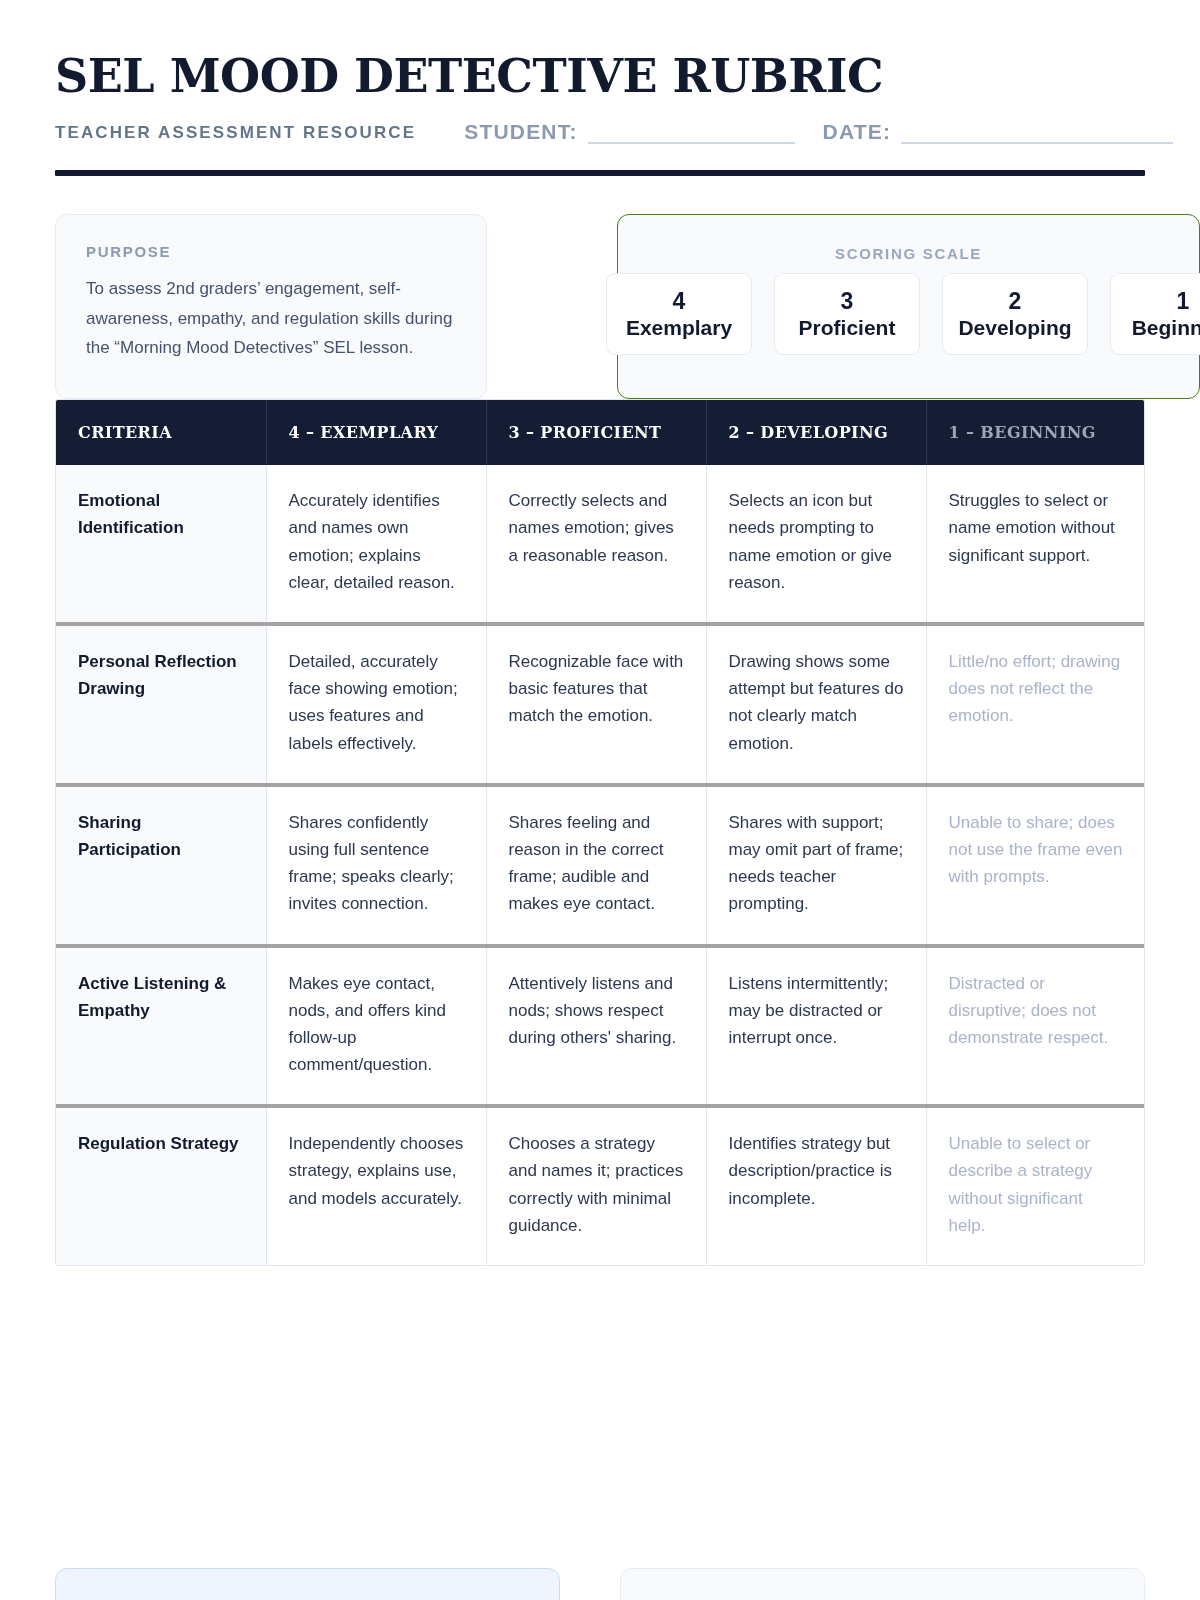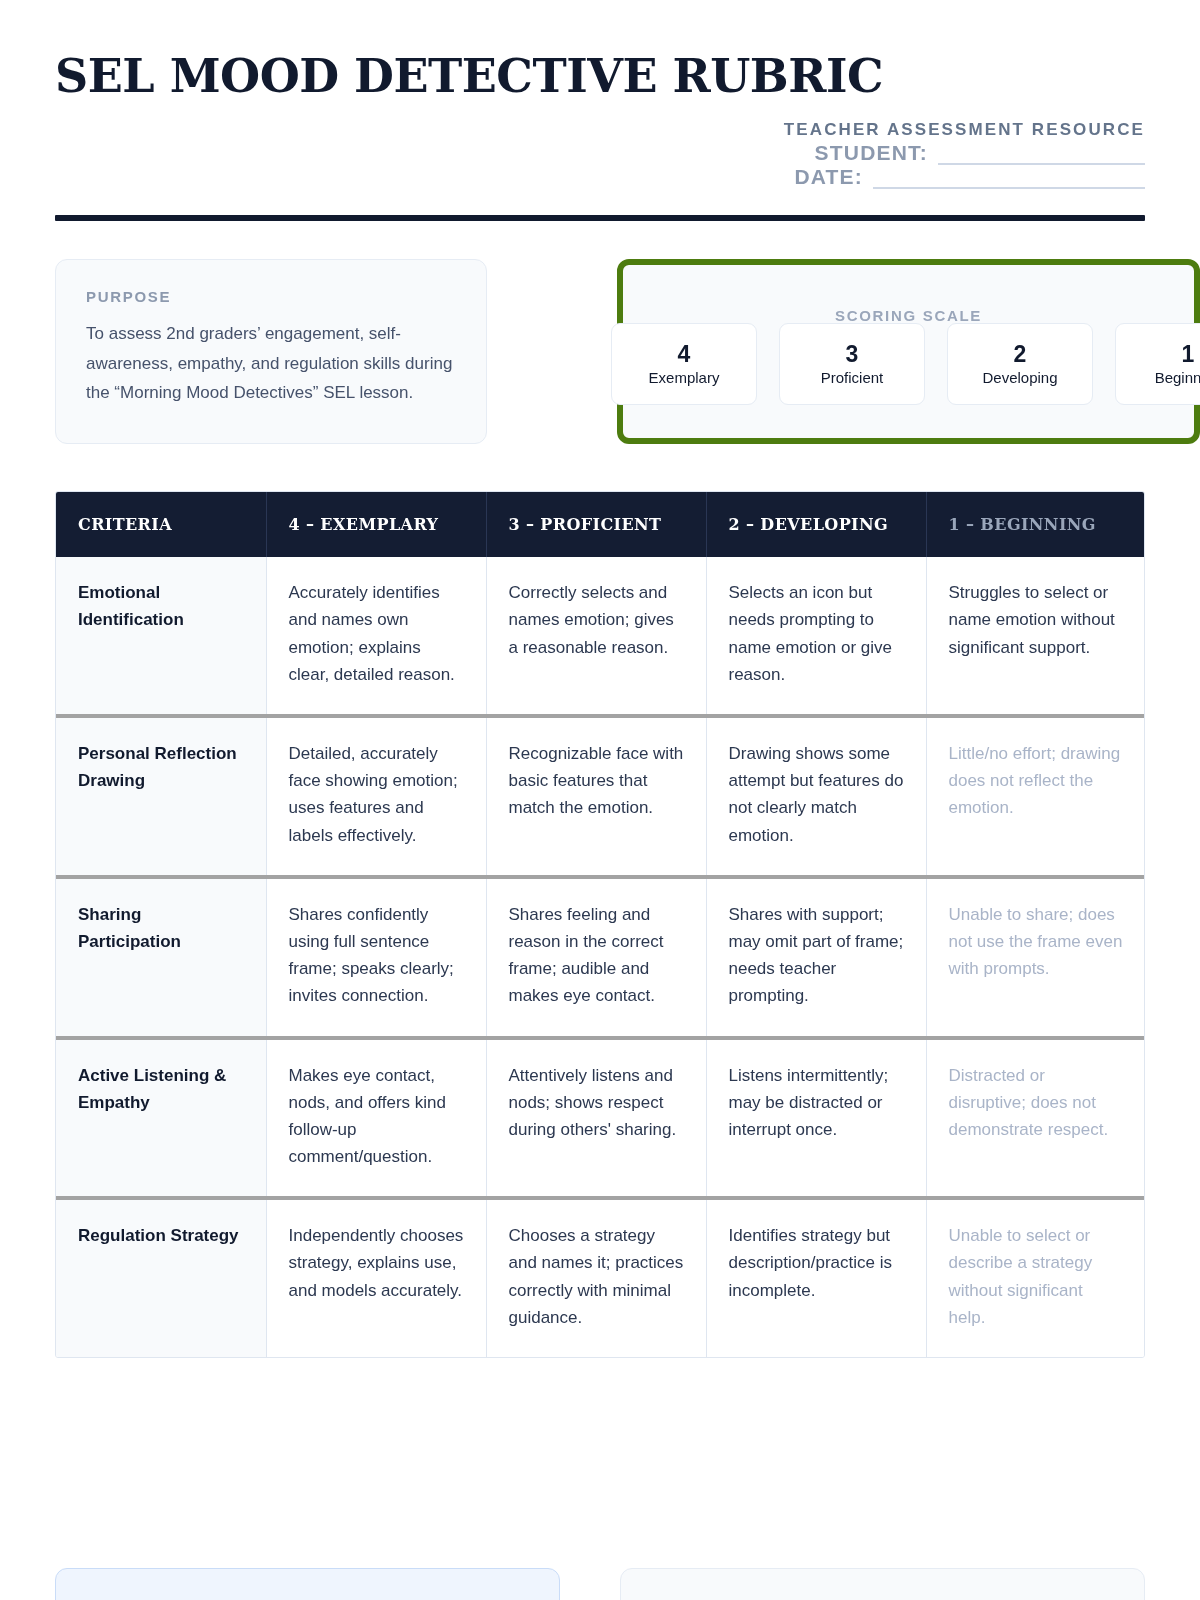--- a/index.html
+++ b/index.html
@@ -35,21 +35,20 @@
     color: #111a2e;
     line-height: 1.05;
     white-space: nowrap;
   }
 
   .meta-row {
     display: flex;
     align-items: flex-end;
     margin-top: 20px;
     gap: 0;
-    flex-direction: column;
   }
 
   .subtitle {
     font-size: 17px;
     font-weight: 700;
     letter-spacing: 2.1px;
     color: #64748b;
     text-transform: uppercase;
     white-space: nowrap;
     padding-bottom: 1px;
@@ -121,23 +120,23 @@
     color: #46526b;
   }
 
   .scale-card {
     position: absolute;
     left: 562px;
     top: 0;
     width: 583px;
     height: 185px;
     background: #f8fafc;
-    border: 6px solid #4d7c0f;
+    border: 1px solid #4d7c0f;
     border-radius: 12px;
-    padding-top: 42px;
+    padding-top: 30px;
     overflow: visible;
   }
 
   .scale-eyebrow {
     text-align: center;
     font-size: 15px;
     font-weight: 700;
     letter-spacing: 1.7px;
     color: #9aa6ba;
     text-transform: uppercase;
@@ -167,29 +166,28 @@
   }
 
   .scale-num {
     font-size: 23px;
     font-weight: 700;
     color: #111a2e;
     line-height: 1.1;
   }
 
   .scale-word {
-    font-size: 15px;
-    font-weight: 400;
+    font-size: 21px;
+    font-weight: 700;
     color: #111a2e;
     line-height: 1.15;
   }
 
   
   .rubric-wrap {
-    margin-top: 47px;
     width: 1090px;
     border: 1px solid #dfe6f0;
     border-radius: 3px;
     overflow: hidden;
   }
 
   table.rubric {
     width: 100%;
     border-collapse: collapse;
     table-layout: fixed;

